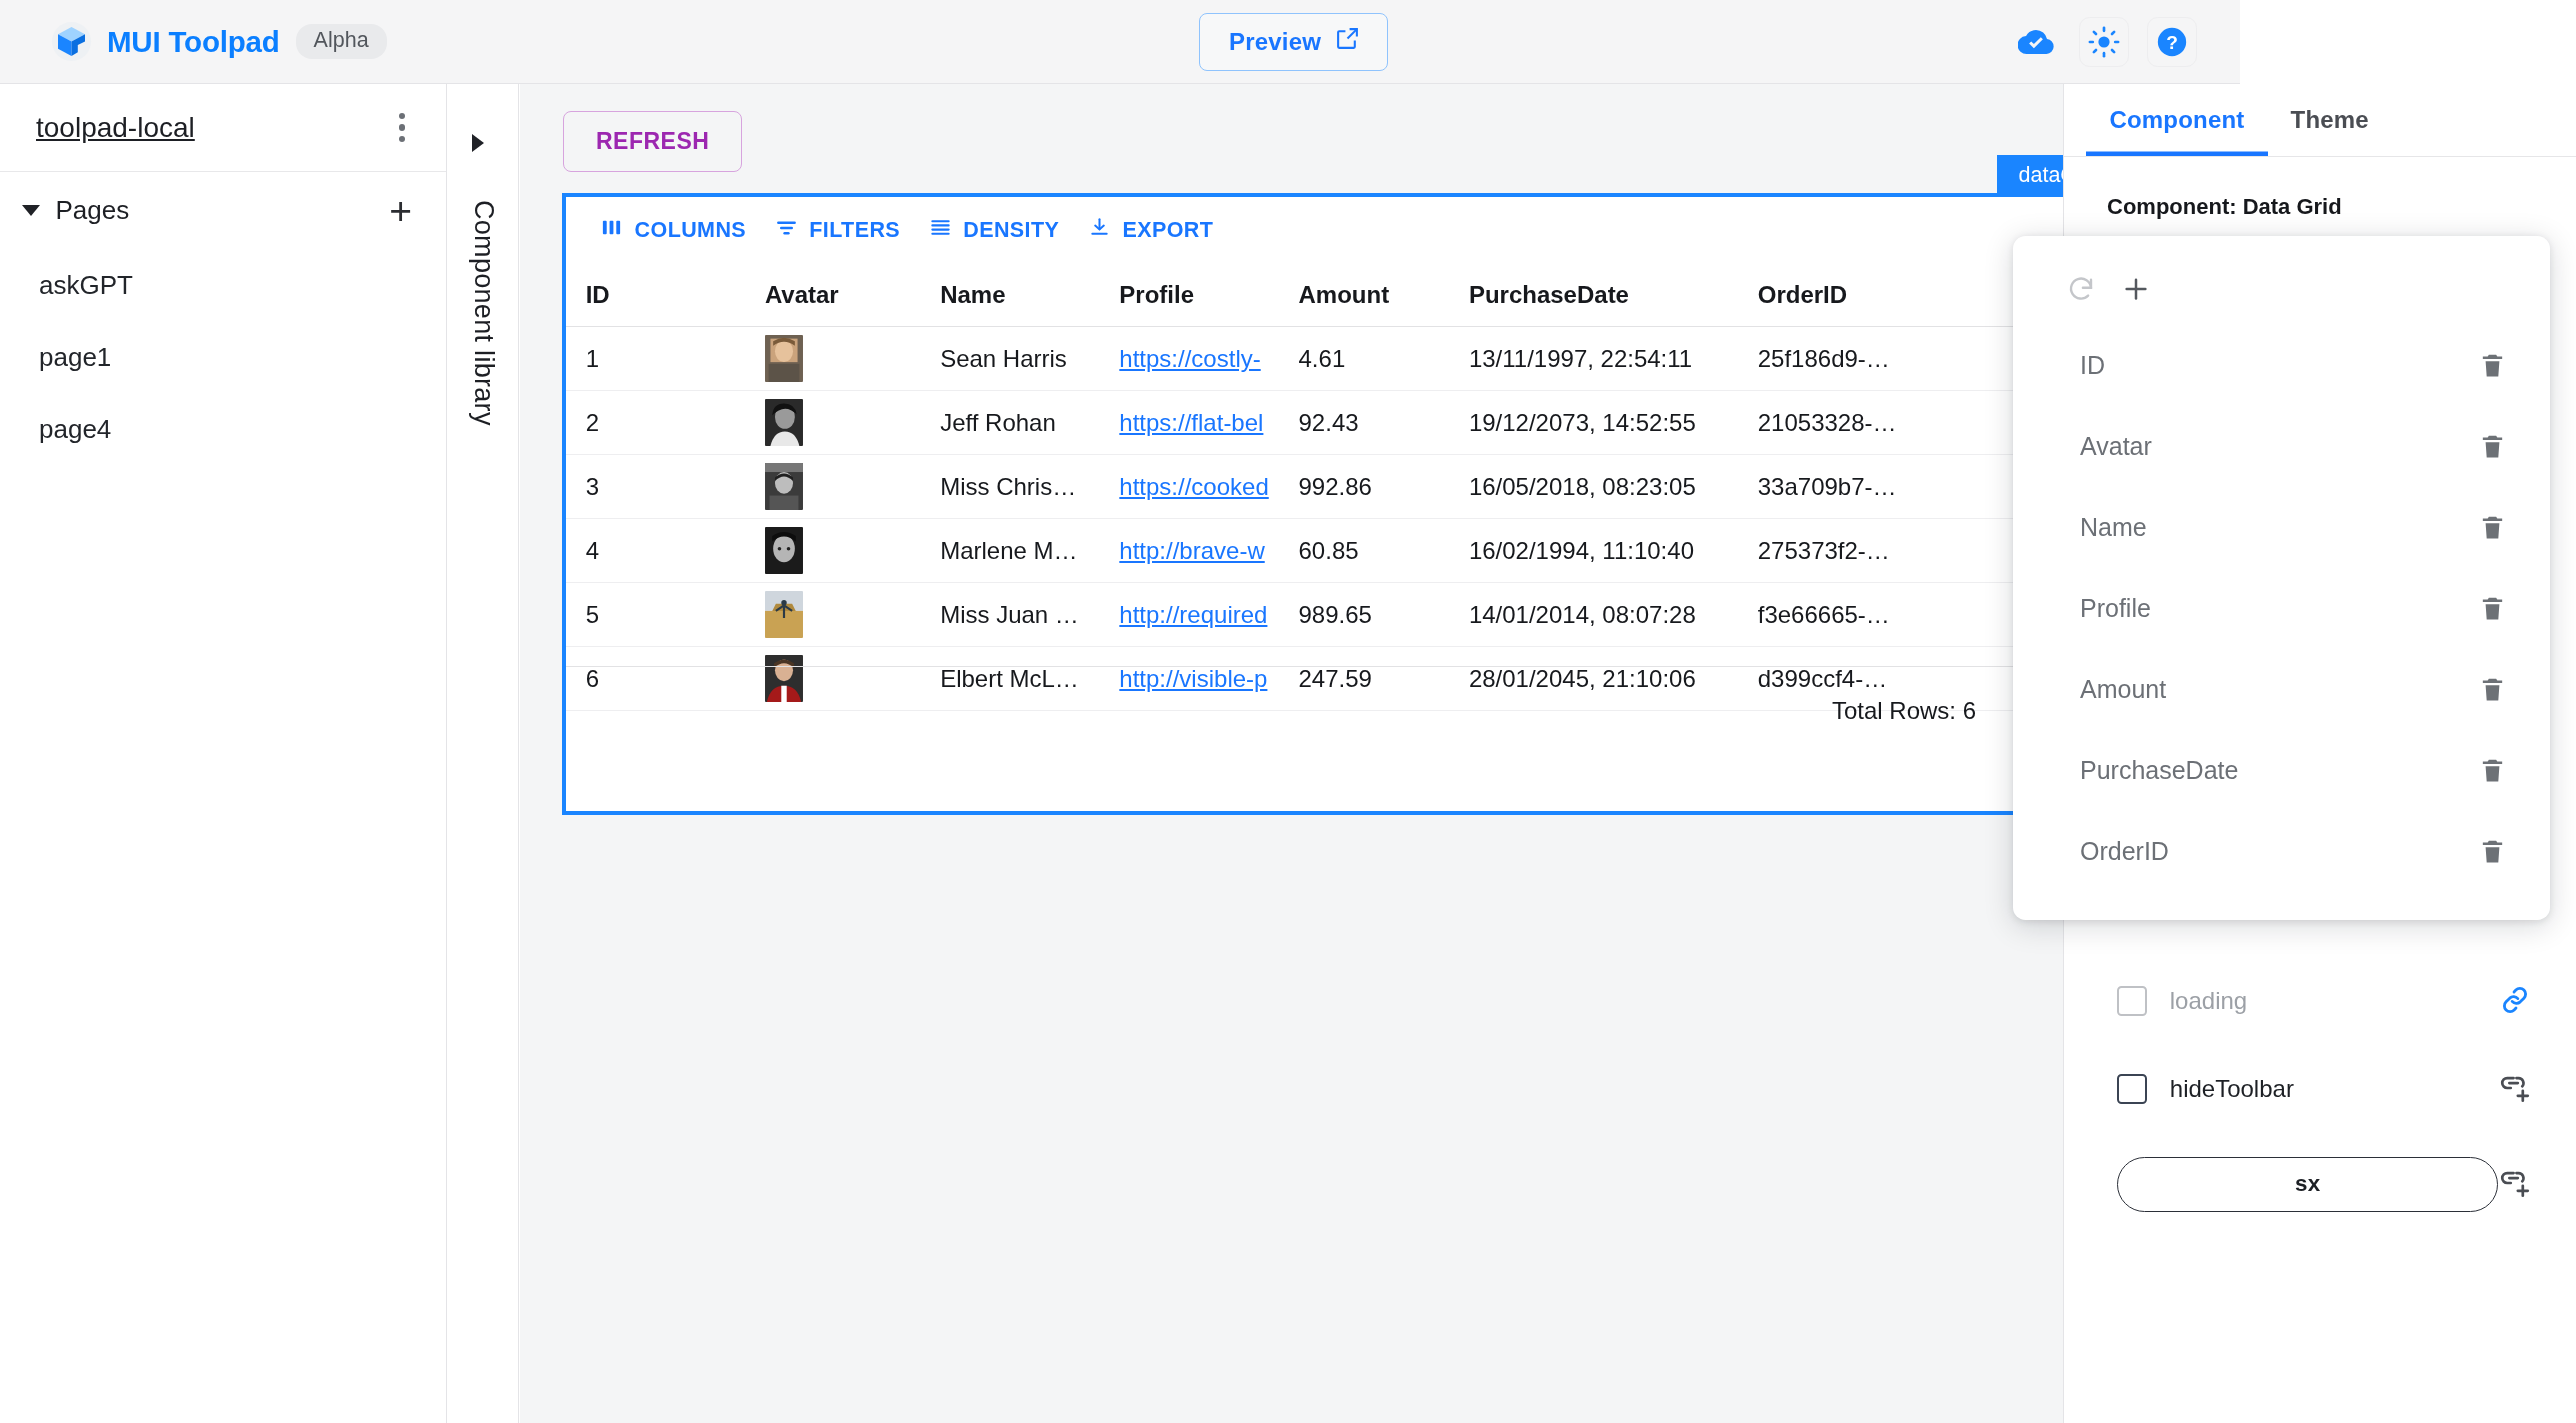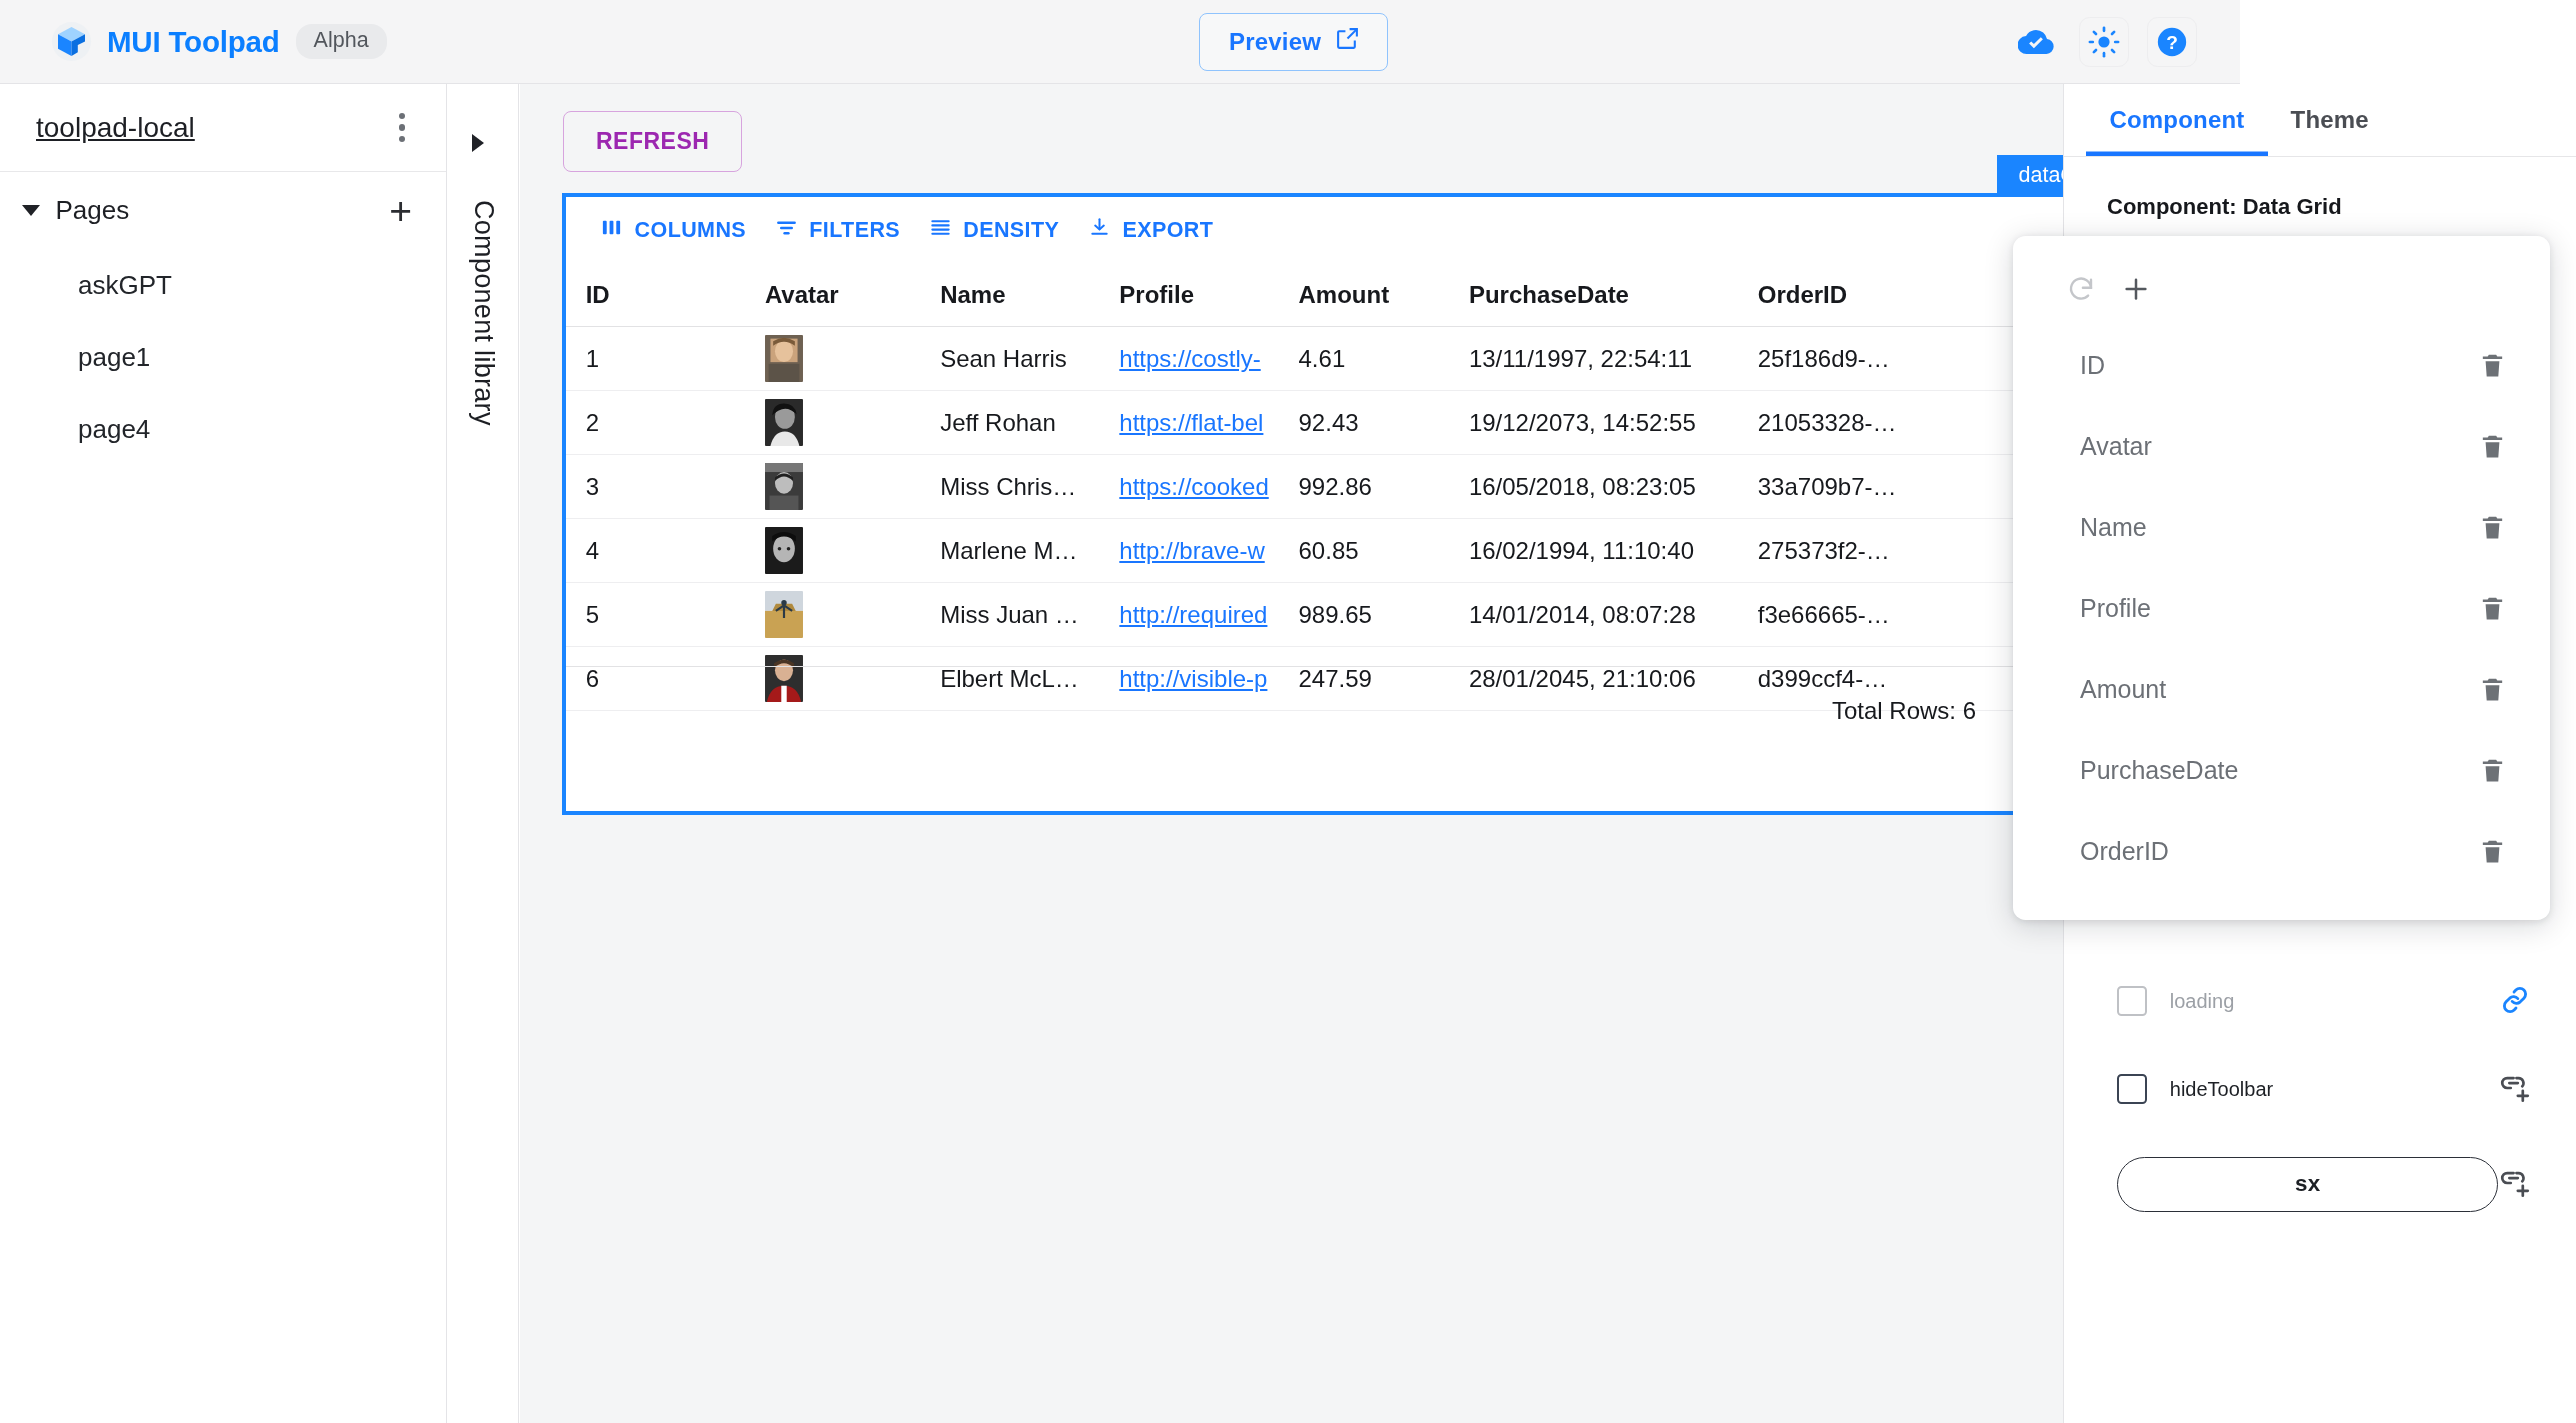--- a/index.html
+++ b/index.html
@@ -56,21 +56,21 @@
   .pages-row {
     height:77px; display:flex; align-items:center; padding:0 34px 0 21.5px; gap:16px;
   }
   .caret-down {
     width:0;height:0;border-left:9.8px solid transparent;border-right:9.8px solid transparent;
     border-top:11.6px solid #202227; cursor:pointer;
   }
   .pages-label { font-size:26px; color:#1d1f24; flex:1; }
   .plus-btn { font-size:39px; color:#2b2d31; line-height:0.6; cursor:pointer; font-weight:300; }
   .page-item {
-    height:72px; display:flex; align-items:center; padding-left:78px;
+    height:72px; display:flex; align-items:center; padding-left:39px;
     font-size:26px; color:#22252a; cursor:pointer;
   }
   .page-item.selected { background:#e7f0fd; }
 
   
   .lib-rail {
     position:absolute; left:447px; top:84px; width:72px; height:1340px;
     background:#fff; border-right:0.9px solid #e4e4e7;
   }
   .lib-arrow {
@@ -180,21 +180,21 @@
   .trash-btn { cursor:pointer; display:flex; }
 
   
   .prop-row {
     position:absolute; display:flex; align-items:center; justify-content:space-between;
     left:22.4px; width:468px; height:72px; padding:0 22.4px 0 31px;
   }
   .prop-left { display:flex; align-items:center; gap:22.4px; }
   .chk { width:30px; height:30px; border:2.7px solid #3b4453; border-radius:4.5px; background:#fff; }
   .chk.disabled { border-color:#bfc1c5; }
-  .prop-label { font-size:20px; color:#1d2025; }
+  .prop-label { font-size:24px; color:#1d2025; }
   .prop-label.disabled { color:#9ca0a6; }
   .sx-btn {
     width:394px; height:55px; border:1.8px solid #2b2f38; border-radius:28px;
     background:#fff; font-size:22.4px; font-weight:700; color:#1d2025; cursor:pointer;
     font-family:"Liberation Sans", sans-serif; letter-spacing:0.3px;
   }
 </style>
 </head>
 <body>
 

